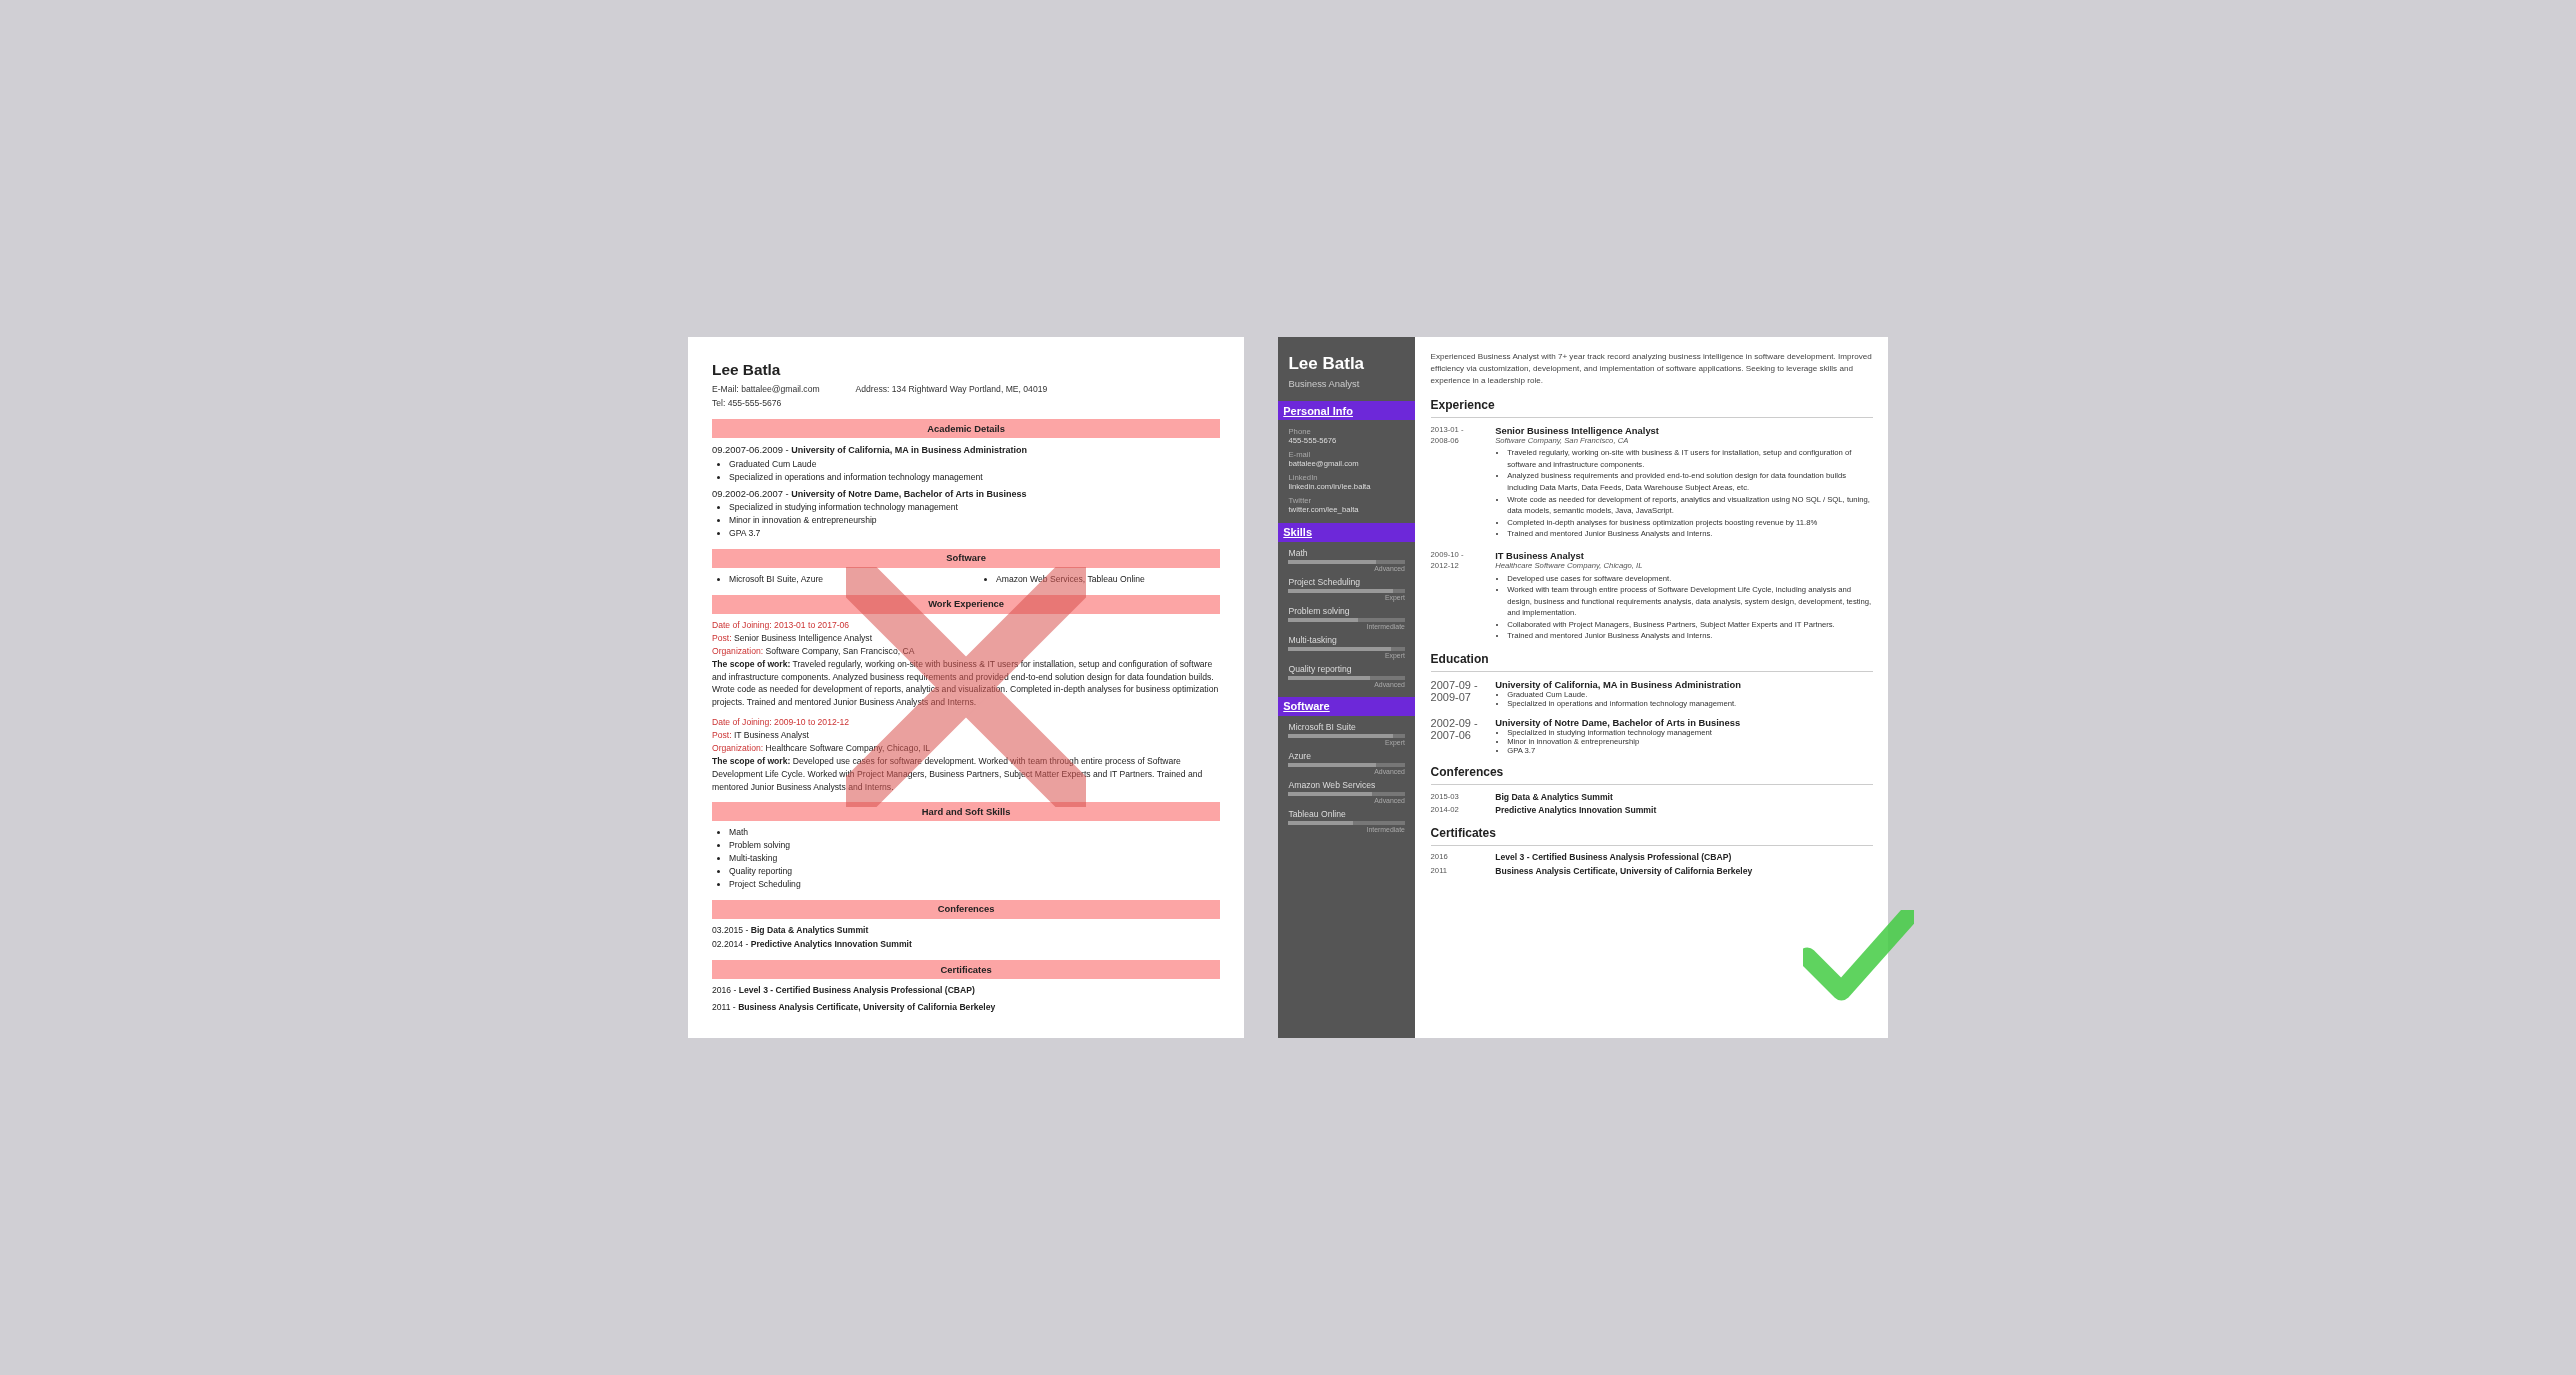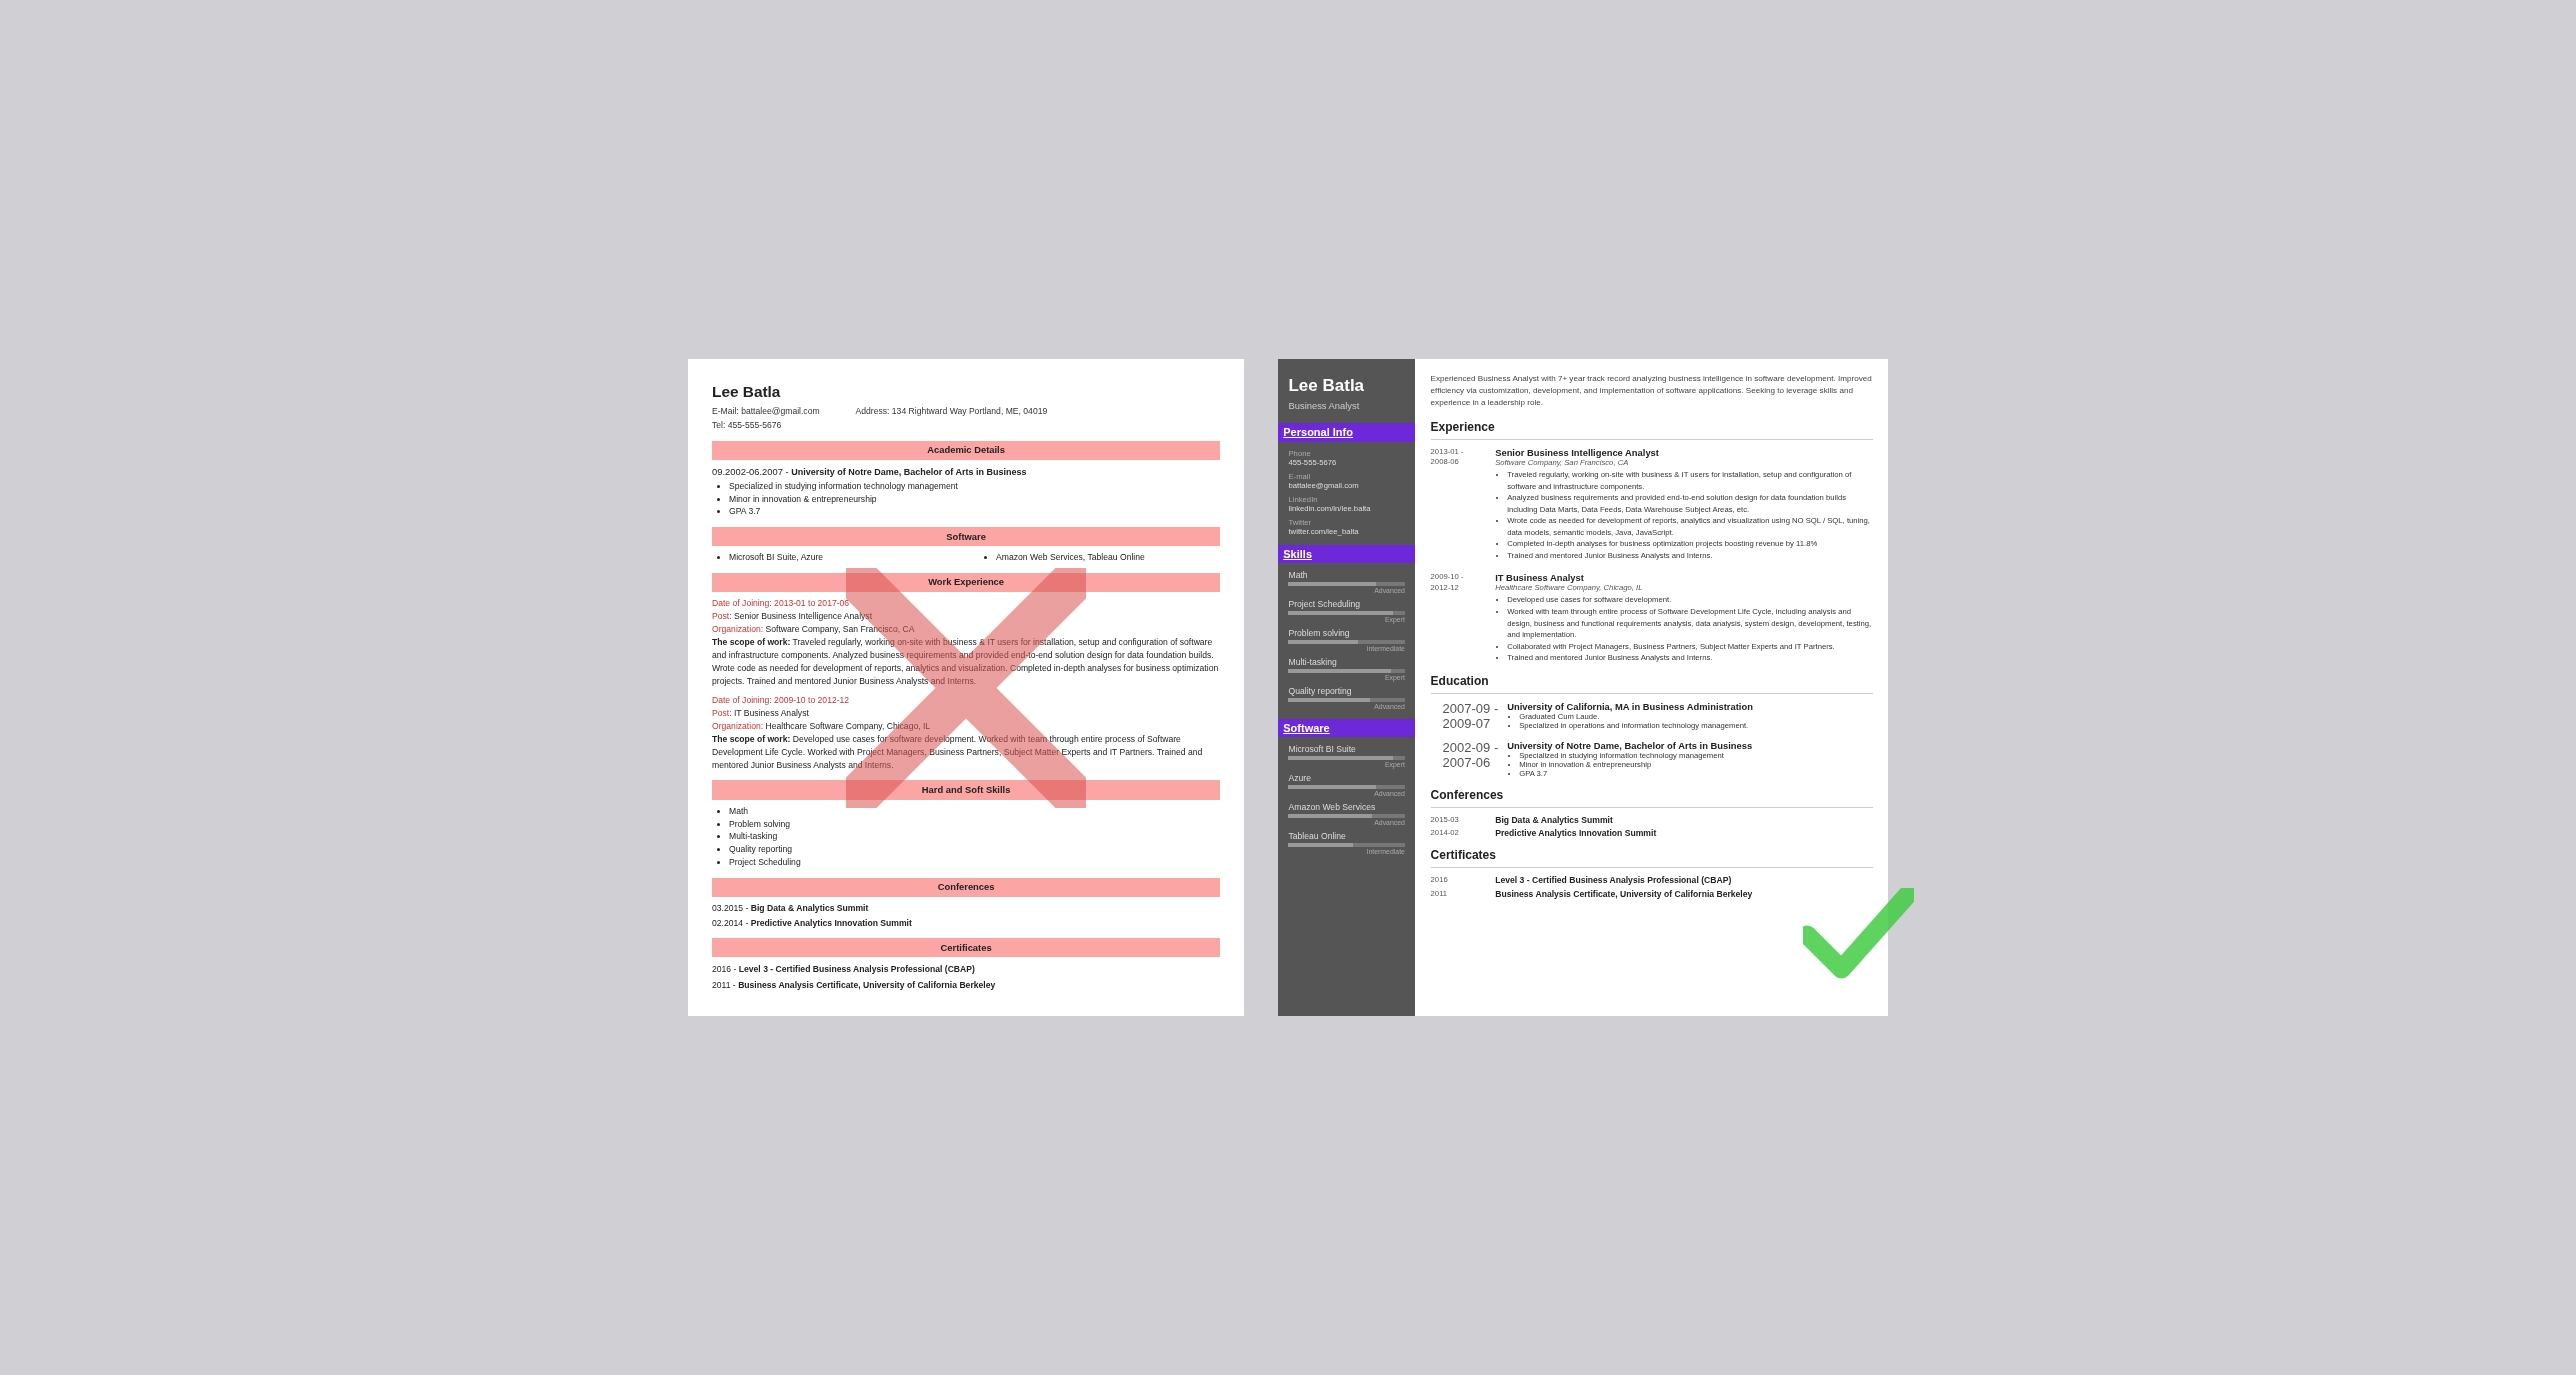--- a/index.html
+++ b/index.html
@@ -200,24 +200,23 @@
       font-size: 7.7px;
       color: #333;
       line-height: 1.5;
     }
     .edu-right-entry {
       display: flex;
       gap: 8.6px;
       margin-bottom: 8.6px;
     }
     .edu-right-dates {
-      font-size: 13px;
+      font-size: 11px;
       color: #555;
       min-width: 56px;
-      margin-left: 12px;
     }
     .edu-right-detail .school {
       font-size: 9.4px;
       font-weight: bold;
       color: #222;
     }
     .edu-right-detail ul {
       margin-left: 12px;
       font-size: 7.7px;
       color: #333;
@@ -286,20 +285,27 @@
     <div>
       <div class="header-name">Lee Batla</div>
       <div class="header-contact">
         <span>E-Mail: <span>battalee@gmail.com</span></span>
         <span>Address: 134 Rightward Way Portland, ME, 04019</span>
       </div>
       <div class="header-contact">Tel: 455-555-5676</div>
     </div>
 
     <div class="section-title">Academic Details</div>
+    <div class="edu-entry">
+      <span>09.2007-06.2009 - </span><span class="degree">University of California, MA in Business Administration</span>
+      <ul>
+        <li>Graduated Cum Laude</li>
+        <li>Specialized in operations and information technology management</li>
+      </ul>
+    </div>
     <div class="edu-entry">
       <span>09.2002-06.2007 - </span><span class="degree">University of Notre Dame, Bachelor of Arts in Business</span>
       <ul>
         <li>Specialized in studying information technology management</li>
         <li>Minor in innovation &amp; entrepreneurship</li>
         <li>GPA 3.7</li>
       </ul>
     </div>
 
     <div class="section-title">Software</div>

